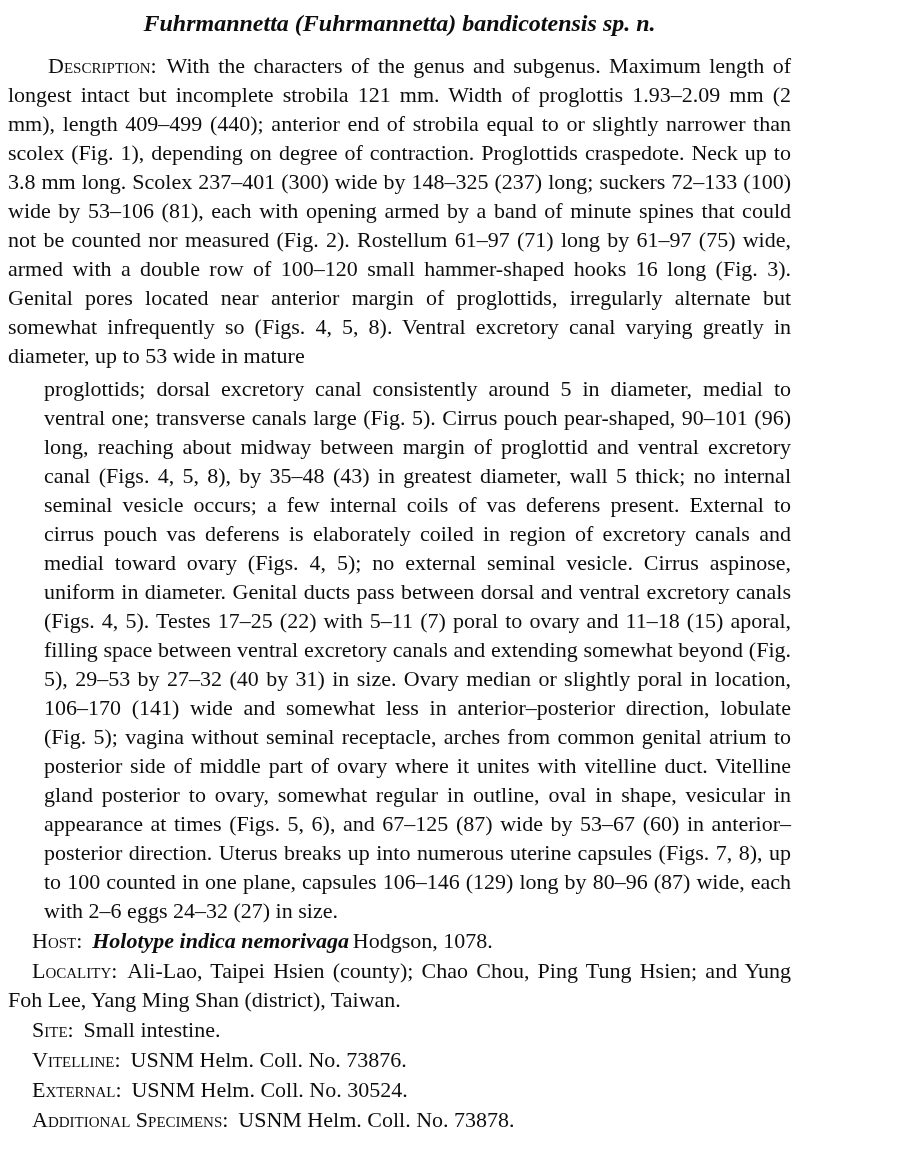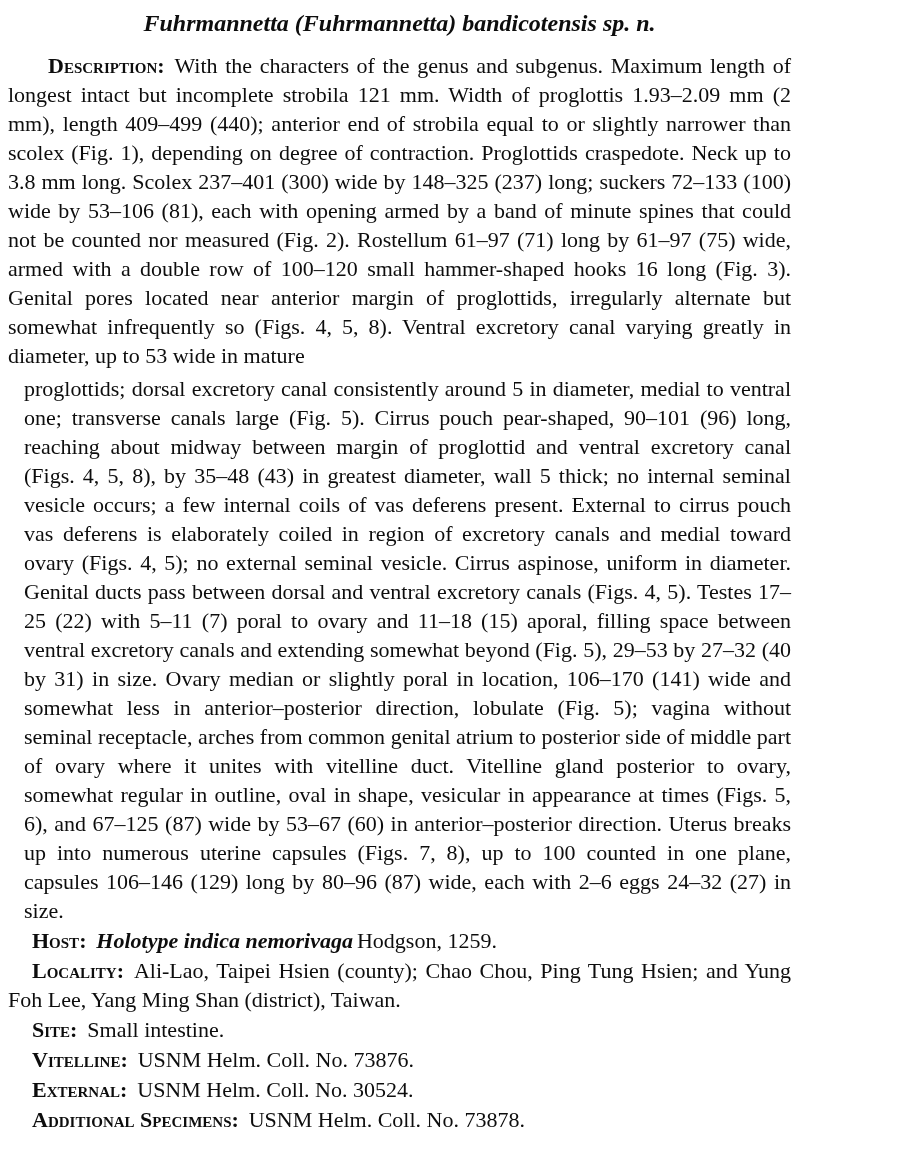--- a/index.html
+++ b/index.html
@@ -30,50 +30,49 @@
     line-height: 30px;
   }
   .para {
     margin: 0;
     text-align: justify;
   }
   .desc-p1 {
     text-indent: 40px;
   }
   .desc-p2 {
-    margin-left: 16px;
+    margin-left: 36px;
     margin-top: 4px;
   }
   .entry {
     text-indent: 24px;
     margin-top: 1px;
   }
   .sc-label {
     font-variant: small-caps;
     margin-right: 0.45em;
-    font-weight: bold;
   }
   .species-italic {
     font-style: italic;
     font-weight: bold;
     margin-right: 0.18em;
   }
 </style>
 </head>
 <body>
 
 <div class="page">
 
   <h1 class="title">Fuhrmannetta (Fuhrmannetta) bandicotensis sp. n.</h1>
 
   <p class="para desc-p1"><span class="sc-label">Description:</span><span>With the characters of the genus and subgenus. Maximum length of longest intact but incomplete strobila 121 mm. Width of proglottis 1.93–2.09 mm (2 mm), length 409–499 (440); anterior end of strobila equal to or slightly narrower than scolex (Fig. 1), depending on degree of contraction. Proglottids craspedote. Neck up to 3.8 mm long. Scolex 237–401 (300) wide by 148–325 (237) long; suckers 72–133 (100) wide by 53–106 (81), each with opening armed by a band of minute spines that could not be counted nor measured (Fig. 2). Rostellum 61–97 (71) long by 61–97 (75) wide, armed with a double row of 100–120 small hammer-shaped hooks 16 long (Fig. 3). Genital pores located near anterior margin of proglottids, irregularly alternate but somewhat infrequently so (Figs. 4, 5, 8). Ventral excretory canal varying greatly in diameter, up to 53 wide in mature</span></p>
 
   <p class="para desc-p2"><span>proglottids; dorsal excretory canal consistently around 5 in diameter, medial to ventral one; transverse canals large (Fig. 5). Cirrus pouch pear-shaped, 90–101 (96) long, reaching about midway between margin of proglottid and ventral excretory canal (Figs. 4, 5, 8), by 35–48 (43) in greatest diameter, wall 5 thick; no internal seminal vesicle occurs; a few internal coils of vas deferens present. External to cirrus pouch vas deferens is elaborately coiled in region of excretory canals and medial toward ovary (Figs. 4, 5); no external seminal vesicle. Cirrus aspinose, uniform in diameter. Genital ducts pass between dorsal and ventral excretory canals (Figs. 4, 5). Testes 17–25 (22) with 5–11 (7) poral to ovary and 11–18 (15) aporal, filling space between ventral excretory canals and extending somewhat beyond (Fig. 5), 29–53 by 27–32 (40 by 31) in size. Ovary median or slightly poral in location, 106–170 (141) wide and somewhat less in anterior–posterior direction, lobulate (Fig. 5); vagina without seminal receptacle, arches from common genital atrium to posterior side of middle part of ovary where it unites with vitelline duct. Vitelline gland posterior to ovary, somewhat regular in outline, oval in shape, vesicular in appearance at times (Figs. 5, 6), and 67–125 (87) wide by 53–67 (60) in anterior–posterior direction. Uterus breaks up into numerous uterine capsules (Figs. 7, 8), up to 100 counted in one plane, capsules 106–146 (129) long by 80–96 (87) wide, each with 2–6 eggs 24–32 (27) in size.</span></p>
 
-  <p class="para entry"><span class="sc-label">Host:</span><span class="species-italic">Holotype indica nemorivaga</span><span>Hodgson, 1259.</span></p>
+  <p class="para entry"><span class="sc-label">Host:</span><span class="species-italic">Holotype indica nemorivaga</span><span>Hodgson, 1078.</span></p>
 
   <p class="para entry"><span class="sc-label">Locality:</span><span>Ali-Lao, Taipei Hsien (county); Chao Chou, Ping Tung Hsien; and Yung Foh Lee, Yang Ming Shan (district), Taiwan.</span></p>
 
   <p class="para entry"><span class="sc-label">Site:</span><span>Small intestine.</span></p>
 
   <p class="para entry"><span class="sc-label">Vitelline:</span><span>USNM Helm. Coll. No. 73876.</span></p>
 
   <p class="para entry"><span class="sc-label">External:</span><span>USNM Helm. Coll. No. 30524.</span></p>
 
   <p class="para entry"><span class="sc-label">Additional Specimens:</span><span>USNM Helm. Coll. No. 73878.</span></p>

